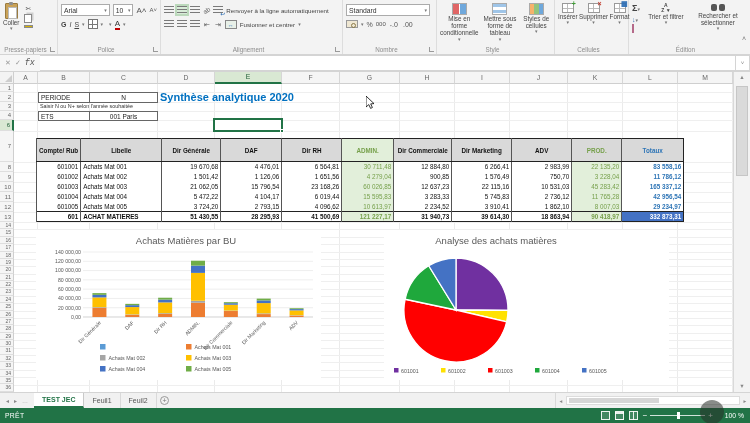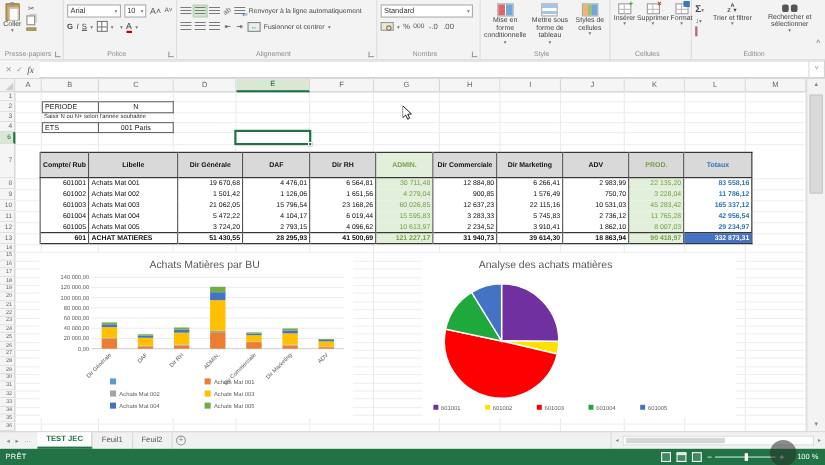--- a/index.html
+++ b/index.html
@@ -53,21 +53,21 @@
   .ic-binoc::before { left:0; } .ic-binoc::after { right:0; }
   .ribbon-collapse { position:absolute; right:4px; bottom:12px; font-size:7px; color:#777; }
   .fontname-b { font-weight:bold; } .fontname-i { font-style:italic; } .fontname-u { text-decoration:underline; }
   .a-big { font-size:8px; color:#555; } .a-small { font-size:6px; color:#555; }
   .a-red { font-size:8px; color:#333; border-bottom:2px solid #c00000; line-height:1; }
 
   
   .fbar { position:absolute; top:55px; left:0; width:750px; height:17px; background:#f6f6f6; border-bottom:1px solid #d4d4d4; display:flex; align-items:stretch; }
   .namebox { width:80px; background:#fff; border:1px solid #d4d4d4; display:flex; align-items:center; justify-content:space-between; padding:0 3px; font-size:7.5px; color:#333; }
   .fbtns { display:flex; align-items:center; gap:4px; padding:0 5px; color:#9a9a9a; font-size:7px; }
-  .fx { font-style:italic; font-family:Liberation Serif, serif; font-size:8.5px; color:#555; }
+  .fx { font-style:italic; font-family:Liberation Mono, monospace; font-size:8.5px; color:#555; }
   .finput { flex:1; background:#fff; border:1px solid #d4d4d4; border-left:none; font-size:7px; padding:0 3px; }
   .fchev { width:14px; display:flex; align-items:center; justify-content:center; color:#888; font-size:6px; background:#fff; border:1px solid #d4d4d4; border-left:none; }
 
   
   .corner { position:absolute; top:72px; left:0; width:14px; height:12px; background:#f3f3f3; border-right:1px solid #cfcfcf; border-bottom:1px solid #cfcfcf; }
   .corner::after { content:""; position:absolute; right:1px; bottom:1px; border-left:7px solid transparent; border-bottom:7px solid #cdcdcd; }
   .colheads { position:absolute; top:72px; left:14px; height:12px; display:flex; }
   .ch { height:12px; background:#f5f5f5; border-right:1px solid #d6d6d6; border-bottom:1px solid #cfcfcf; font-size:6.8px; color:#666; text-align:center; line-height:11px; }
   .ch.sel { background:#d9e8d3; color:#1c5c34; border-bottom:2px solid #217346; line-height:10px; }
   .rowheads { position:absolute; top:84px; left:0; width:14px; }
@@ -415,20 +415,21 @@
 
   <div class="cellbox" style="left:38px;top:92px;">
     <div class="c" style="width:52px;height:11px;padding-left:2px;">PERIODE</div>
     <div class="c" style="width:68px;height:11px;justify-content:center;border-left:none;">N</div>
   </div>
   <div class="hint">Saisir N ou N+ selon l'année souhaitée</div>
   <div class="cellbox" style="left:38px;top:111px;">
     <div class="c" style="width:52px;height:10px;padding-left:2px;">ETS</div>
     <div class="c" style="width:68px;height:10px;justify-content:center;border-left:none;">001 Paris</div>
   </div>
+  <div class="sheet-title">Synthèse analytique 2020</div>
   <div class="selection">
       <span class="handle"></span>
     </div>
 
   <table class="xtable" id="xtable">
       <colgroup>
         <col style="width: 42px;">
         <col style="width: 81px;">
         <col style="width: 59px;">
         <col style="width: 61px;">

